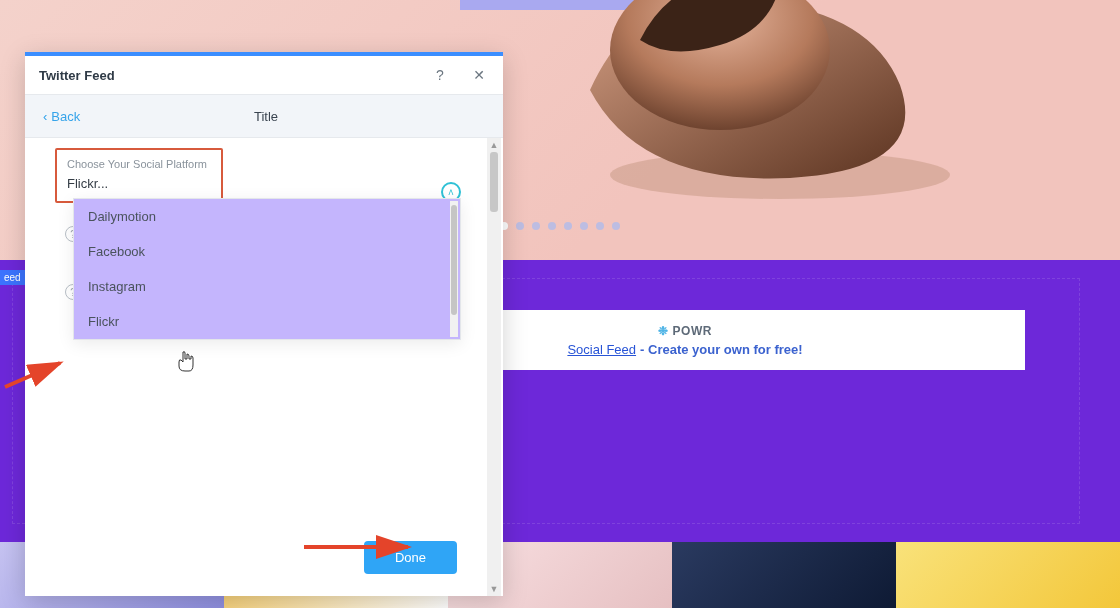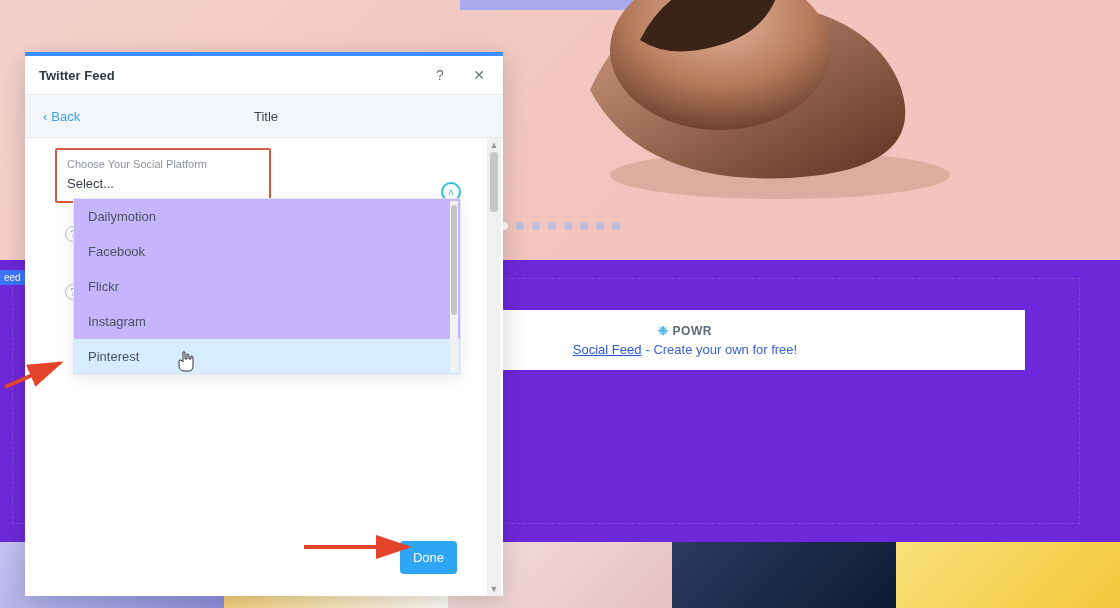--- a/index.html
+++ b/index.html
@@ -84,21 +84,21 @@
     letter-spacing: .5px;
     display: flex; align-items: center; gap: 4px;
   }
   .powr-card .brand .p-icon { color: #4fb4e6; font-size: 12px; }
   .powr-card .line2 {
     font-size: 13px;
     color: #2854d6;
     display: flex; gap: 4px; justify-content: space-between;
   }
   .powr-card .line2 .link { text-decoration: underline; cursor: pointer; }
-  .powr-card .line2 .tail { color: #3b62cf; }
+  .powr-card .line2 .tail { color: #3b62cf; font-weight: bold; }
 
   
   .photo-strip {
     position: absolute;
     left: 0; right: 0; bottom: 0; height: 66px;
     display: flex;
     z-index: 1;
   }
   .photo-strip .tile { flex: 1; }
   .t1 { background: linear-gradient(135deg,#c6c3f1,#8f8fe0); }
@@ -179,21 +179,21 @@
   .scroll-track .arrow { font-size: 9px; color: #999; height: 14px; display:flex;align-items:center;justify-content:center;}
   .scroll-track .thumb {
     position: absolute; top: 14px; left: 3px; right: 3px;
     height: 60px; background: #c7c7c7; border-radius: 3px;
   }
 
   .select-box {
     border: 2px solid #d75a3c;
     border-radius: 2px;
     padding: 8px 10px 10px 10px;
-    width: 216px;
+    width: 168px;
     background: #fff;
   }
   .select-box .label {
     font-size: 11px;
     color: #8a939c;
     margin-bottom: 6px;
   }
   .select-box .value {
     font-size: 13px;
     color: #353d46;
@@ -254,21 +254,21 @@
   .help-dot.h1 { top: 88px; }
   .help-dot.h2 { top: 146px; }
 
   .done-btn {
     position: absolute;
     bottom: 22px; right: 46px;
     background: #2fa5f6;
     color: #fff;
     border: none;
     font-size: 13px;
-    padding: 9px 13px;
+    padding: 9px 31px;
     border-radius: 4px;
     cursor: pointer;
     margin-top: 39px;
   }
 
   
   .arrow-anno {
     position: absolute;
     z-index: 40;
     pointer-events: none;
@@ -354,36 +354,35 @@
     <div class="back">
       <span>‹</span>
       <span>Back</span>
     </div>
     <div class="center">Title</div>
   </div>
 
   <div class="panel-body">
     <div class="select-box">
       <div class="label">Choose Your Social Platform</div>
-      <div class="value">Select...</div>
+      <div class="value">Flickr...</div>
     </div>
 
     <div class="chevron-btn">
       <span>˄</span>
     </div>
 
     <div class="help-dot h1">?</div>
     <div class="help-dot h2">?</div>
 
     <div class="dropdown">
       <div class="opt">Dailymotion</div>
       <div class="opt">Facebook</div>
+      <div class="opt">Instagram</div>
       <div class="opt">Flickr</div>
-      <div class="opt">Instagram</div>
-      <div class="opt hover">Pinterest</div>
       <div class="dd-scroll">
         <div class="dd-thumb"></div>
       </div>
     </div>
 
     <div class="scroll-track">
       <div class="arrow">▲</div>
       <div class="thumb"></div>
       <div class="arrow" style="margin-top:auto">▼</div>
     </div>

